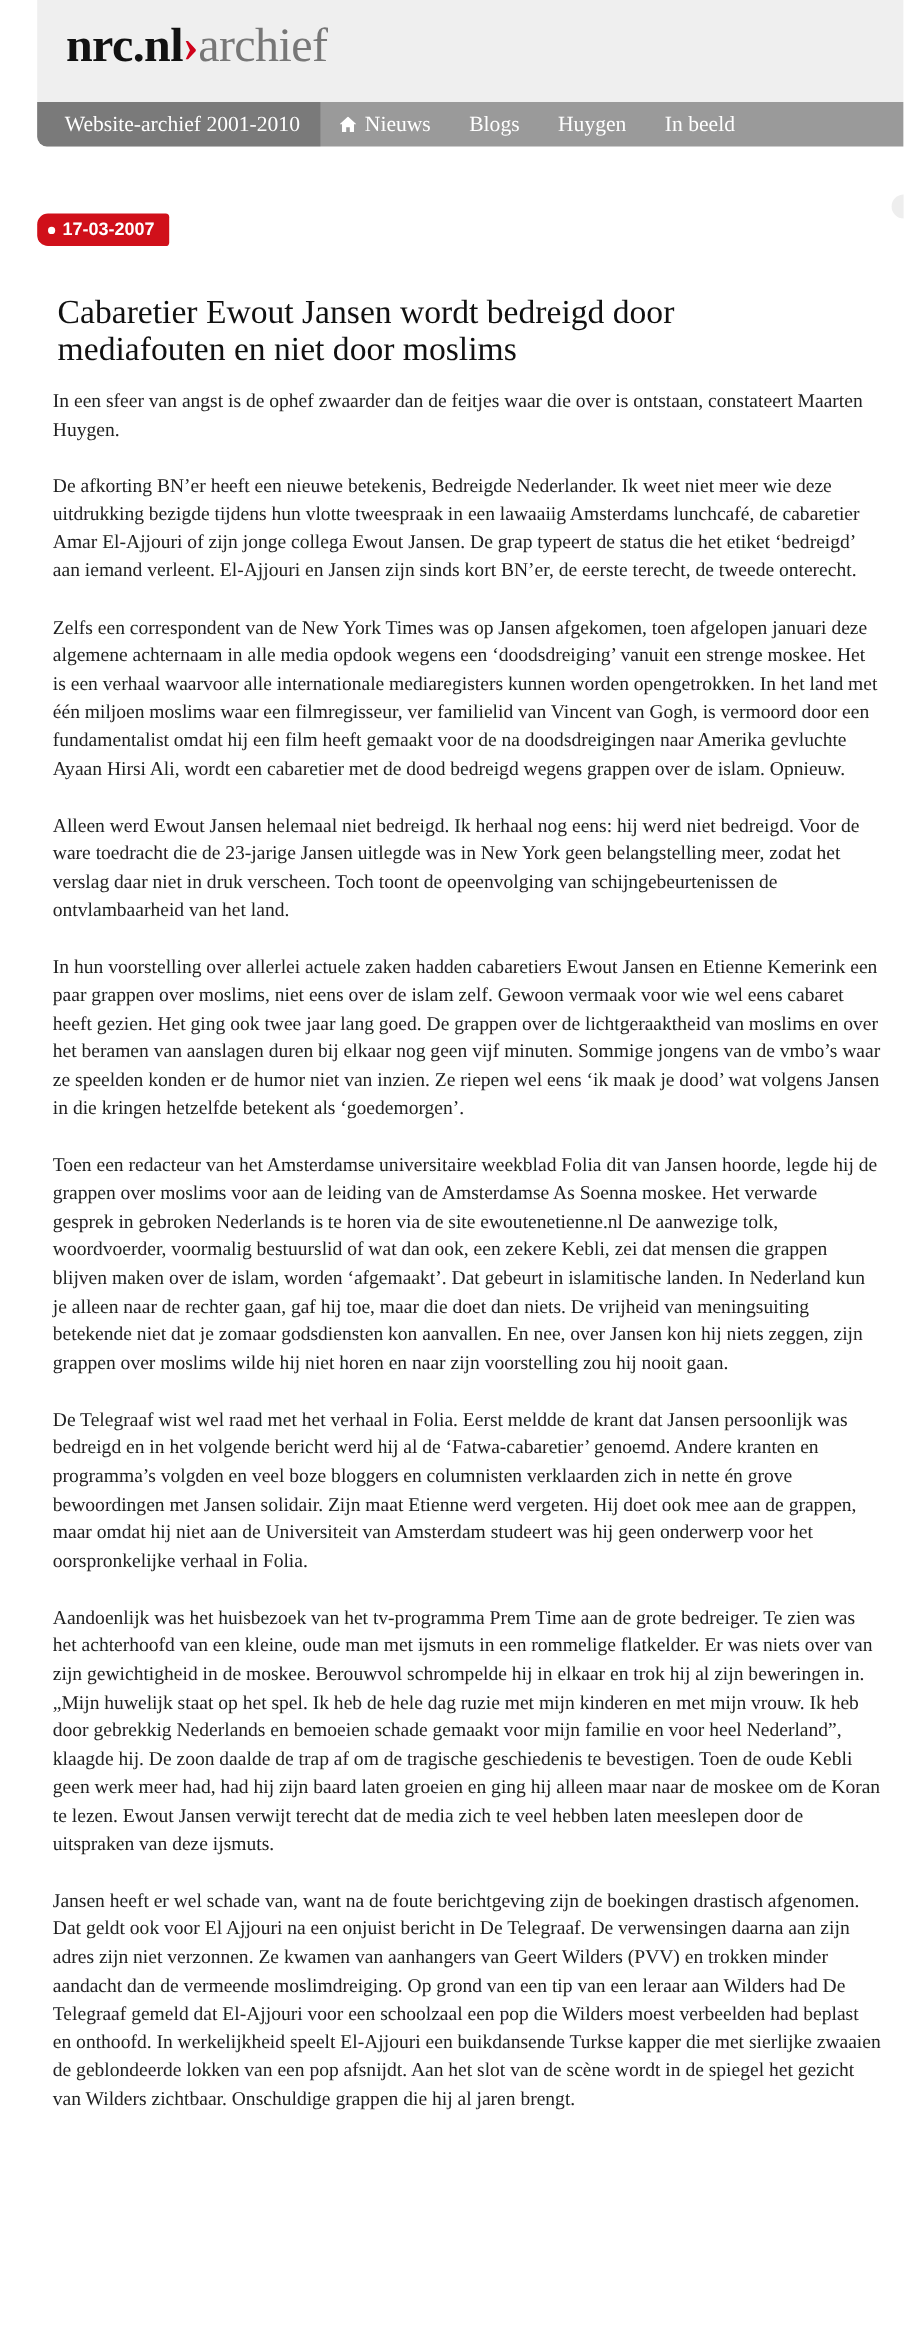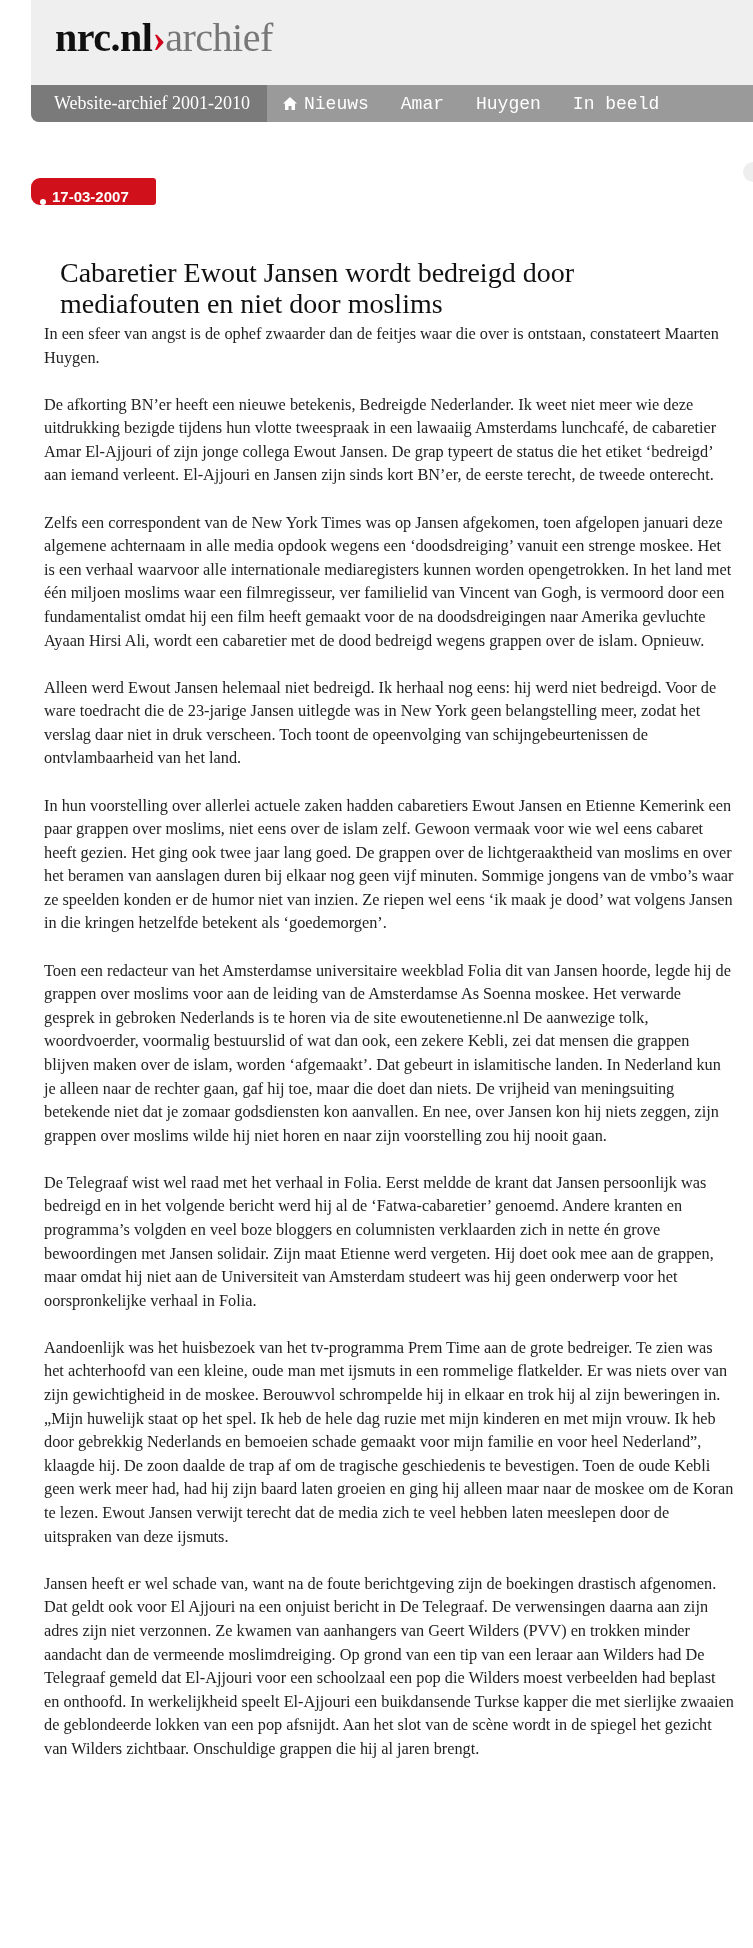--- a/index.html
+++ b/index.html
@@ -4,47 +4,47 @@
 <style>
   html, body { margin: 0; padding: 0; background: #ffffff; }
   body { width: 753px; height: 1948px; position: relative; overflow: hidden; font-family: "DejaVu Serif", serif; }
   .masthead { position: absolute; left: 31px; top: 0; width: 722px; height: 85px; background: #efefef; }
   .logo { position: absolute; left: 24px; top: 16px; font-family: "Liberation Serif", serif; font-size: 40px; line-height: 44px; letter-spacing: -0.5px; white-space: nowrap; text-align: right; }
   .logo .nrc { color: #111111; font-weight: bold; }
   .logo .arrow { color: #d0021b; font-weight: bold; }
   .logo .archief { color: #777777; }
   .navbar { position: absolute; left: 31px; top: 85px; width: 722px; height: 37px; background: #9a9a9a; border-bottom-left-radius: 8px; display: flex; align-items: center; overflow: hidden; text-align: center; }
   .nav-archive { background: #7a7a7a; height: 37px; display: flex; align-items: center; padding: 0 17px 0 23px; color: #ffffff; font-family: "Liberation Serif", serif; font-size: 18px; border-bottom-left-radius: 8px; }
-  .nav-item { color: #ffffff; font-family: Liberation Mono, monospace; font-size: 18px; padding: 0 16px; height: 37px; display: flex; align-items: center; cursor: pointer; }
+  .nav-item { color: #ffffff; font-family: Liberation Serif, serif; font-size: 18px; padding: 0 16px; height: 37px; display: flex; align-items: center; cursor: pointer; }
   .nav-item .home-icon { display: inline-block; margin-right: 7px; width: 14px; height: 13px; }
   .scroll-nub { position: absolute; left: 743px; top: 162px; width: 20px; height: 20px; border-radius: 50%; background: #eeeeee; }
-  .date-badge { position: absolute; left: 31px; top: 178px; height: 27px; background: #d0101a; border-radius: 9px 3px 3px 9px; color: #ffffff; font-family: "Liberation Sans", sans-serif; font-weight: bold; font-size: 15px; display: flex; align-items: flex-end; padding: 0 27px 0 9px; }
+  .date-badge { position: absolute; left: 31px; top: 178px; height: 27px; background: #d0101a; border-radius: 9px 3px 3px 9px; color: #ffffff; font-family: "Liberation Sans", sans-serif; font-weight: bold; font-size: 15px; display: flex; align-items: center; padding: 0 12px 0 9px; }
   .date-badge .dot { width: 6px; height: 6px; border-radius: 50%; background: #ffffff; margin-right: 6px; }
-  .title { position: absolute; left: 44px; top: 241px; width: 640px; margin: 16px; font-family: "Liberation Serif", serif; font-weight: normal; font-size: 28px; line-height: 31px; color: #111111; }
+  .title { position: absolute; left: 44px; top: 241px; width: 640px; margin: 4px; font-family: "Liberation Serif", serif; font-weight: normal; font-size: 28px; line-height: 31px; color: #111111; }
   .body { position: absolute; left: 44px; top: 322px; width: 690px; }
   .body p { margin: 0 0 23.5px 0; font-family: "Liberation Serif", serif; font-size: 16.3px; line-height: 23.6px; color: #222222; }
 </style>
 </head>
 <body>
 
 <div class="masthead">
   <div class="logo">
     <span class="nrc">nrc.nl</span><span class="arrow">›</span><span class="archief">archief</span>
   </div>
 </div>
 
 <nav class="navbar">
   <div class="nav-archive">Website-archief 2001-2010</div>
   <div class="nav-item">
     <svg class="home-icon" viewBox="0 0 14 13">
       <path d="M7 0 L14 6.5 L12 6.5 L12 13 L8.5 13 L8.5 9 L5.5 9 L5.5 13 L2 13 L2 6.5 L0 6.5 Z" fill="#ffffff"></path>
     </svg>
     <span>Nieuws</span>
   </div>
-  <div class="nav-item">Amar</div>
+  <div class="nav-item">Blogs</div>
   <div class="nav-item">Huygen</div>
   <div class="nav-item">In beeld</div>
 </nav>
 
 <div class="scroll-nub"></div>
 
 <div class="date-badge">
   <span class="dot"></span>
   <span>17-03-2007</span>
 </div>

